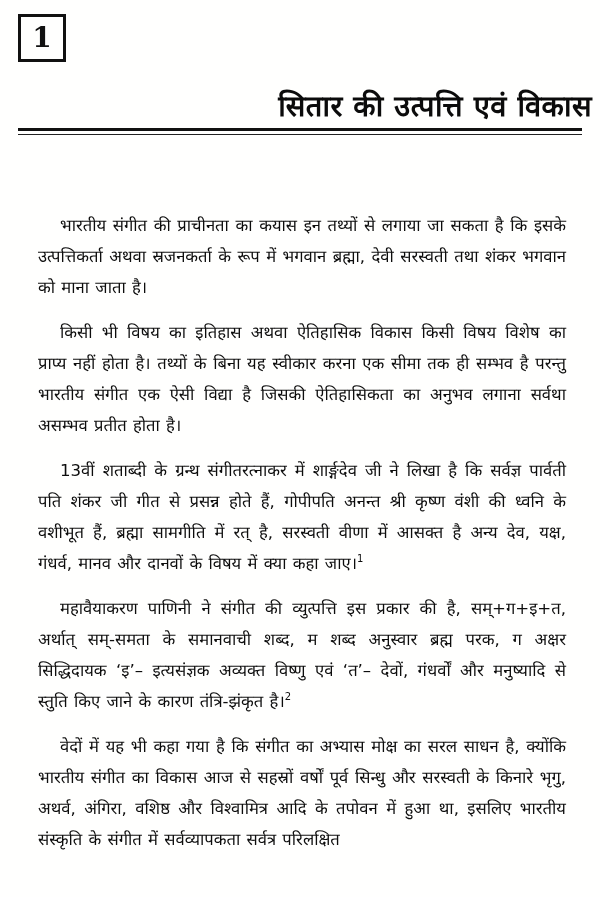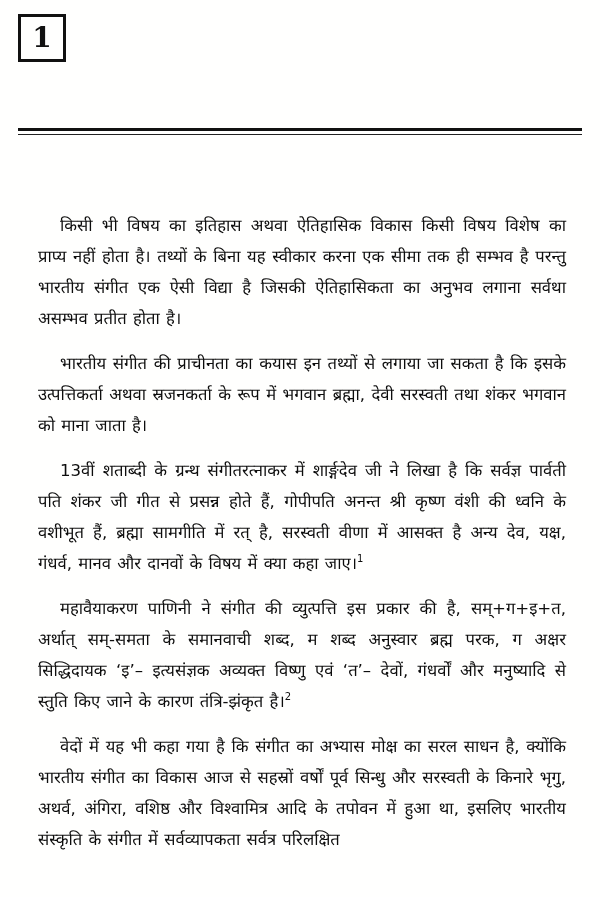--- a/index.html
+++ b/index.html
@@ -106,25 +106,26 @@
 </style>
 </head>
 <body>
 
 <div class="page">
 
   <div class="chapter-box">
     <span class="num">1</span>
   </div>
 
+  <h1 class="title">सितार की उत्पत्ति एवं विकास</h1>
 
   <div class="rule-thick"></div>
   <div class="rule-thin"></div>
 
   <div class="body-text">
+    <p>भारतीय संगीत की प्राचीनता का कयास इन तथ्यों से लगाया जा सकता है कि इसके उत्पत्तिकर्ता अथवा स्रजनकर्ता के रूप में भगवान ब्रह्मा, देवी सरस्वती तथा शंकर भगवान को माना जाता है।</p>
     <p>किसी भी विषय का इतिहास अथवा ऐतिहासिक विकास किसी विषय विशेष का प्राप्य नहीं होता है। तथ्यों के बिना यह स्वीकार करना एक सीमा तक ही सम्भव है परन्तु भारतीय संगीत एक ऐसी विद्या है जिसकी ऐतिहासिकता का अनुभव लगाना सर्वथा असम्भव प्रतीत होता है।</p>
-    <p>भारतीय संगीत की प्राचीनता का कयास इन तथ्यों से लगाया जा सकता है कि इसके उत्पत्तिकर्ता अथवा स्रजनकर्ता के रूप में भगवान ब्रह्मा, देवी सरस्वती तथा शंकर भगवान को माना जाता है।</p>
     <p><span>13वीं शताब्दी के ग्रन्थ संगीतरत्नाकर में शार्ङ्गदेव जी ने लिखा है कि सर्वज्ञ पार्वती पति शंकर जी गीत से प्रसन्न होते हैं, गोपीपति अनन्त श्री कृष्ण वंशी की ध्वनि के वशीभूत हैं, ब्रह्मा सामगीति में रत् है, सरस्वती वीणा में आसक्त है अन्य देव, यक्ष, गंधर्व, मानव और दानवों के विषय में क्या कहा जाए।</span><sup>1</sup></p>
     <p><span>महावैयाकरण पाणिनी ने संगीत की व्युत्पत्ति इस प्रकार की है, सम्+ग+इ+त, अर्थात् सम्-समता के समानवाची शब्द, म शब्द अनुस्वार ब्रह्म परक, ग अक्षर सिद्धिदायक ‘इ’– इत्यसंज्ञक अव्यक्त विष्णु एवं ‘त’– देवों, गंधर्वों और मनुष्यादि से स्तुति किए जाने के कारण तंत्रि-झंकृत है।</span><sup>2</sup></p>
     <p>वेदों में यह भी कहा गया है कि संगीत का अभ्यास मोक्ष का सरल साधन है, क्योंकि भारतीय संगीत का विकास आज से सहस्रों वर्षों पूर्व सिन्धु और सरस्वती के किनारे भृगु, अथर्व, अंगिरा, वशिष्ठ और विश्वामित्र आदि के तपोवन में हुआ था, इसलिए भारतीय संस्कृति के संगीत में सर्वव्यापकता सर्वत्र परिलक्षित</p>
   </div>
 
 </div>
 
 </body></html>

